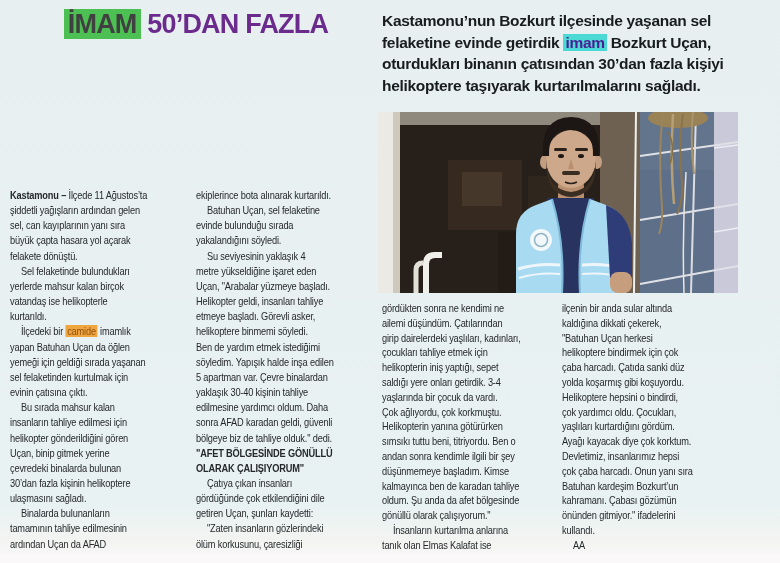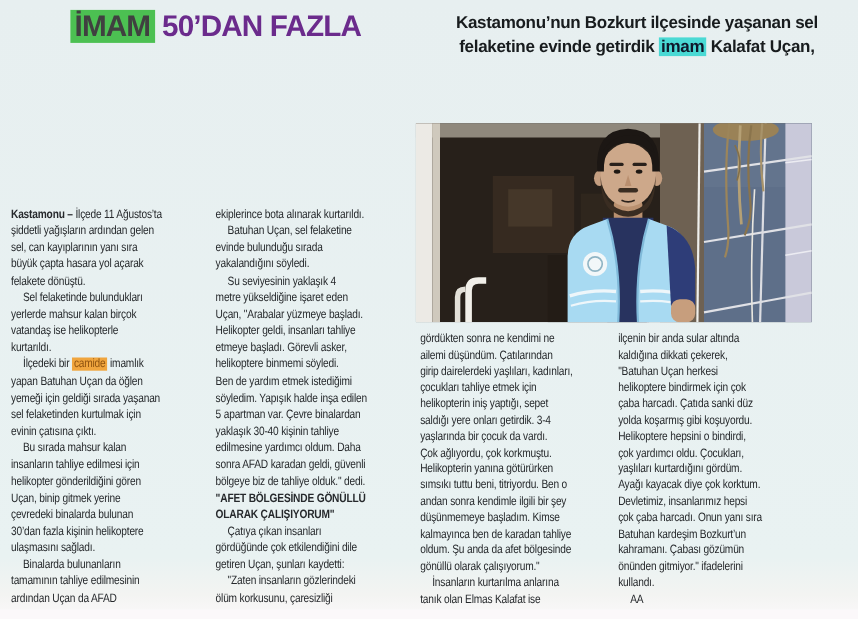--- a/index.html
+++ b/index.html
@@ -15,27 +15,27 @@
   
   .headline{
     position:absolute;left:10px;top:8px;width:372px;
     text-align:center;font-weight:bold;font-size:27px;line-height:33.5px;
     color:#6b2b8c;letter-spacing:-0.8px;
   }
   .headline .ln{white-space:nowrap;}
   
   .intro{
     position:absolute;left:382px;top:10px;width:394px;
-    text-align:center;font-weight:bold;font-size:15.5px;line-height:21.5px;
+    text-align:left;font-weight:bold;font-size:15.5px;line-height:21.5px;
     color:#181c1e;letter-spacing:-0.3px;
   }
   .intro .ln{white-space:nowrap;}
   
   .hl-green{background:#4cc052;color:#404040;padding:0 4px;}
-  .hl-cyan{background:#4ad9d4;color:#0f172a;padding:0 2px;margin-top:48px;}
+  .hl-cyan{background:#4ad9d4;color:#4c1d95;padding:0 2px;margin-top:48px;}
   .hl-orange{background:#f0a53e;color:#8f5310;padding:0 2px;}
   
   .photo{position:absolute;left:378px;top:112px;width:360px;height:181px;}
   .photo svg{display:block;width:100%;height:100%;}
   
   .col{
     position:absolute;font-size:11px;line-height:15.15px;color:#26292c;
     letter-spacing:-0.2px;transform:scaleX(0.84);transform-origin:0 0;
   }
   .col .ln{white-space:nowrap;}
@@ -54,21 +54,23 @@
 <body>
 
 <div class="page">
 
   <div class="headline">
       <div class="ln"><span class="hl-green">İMAM</span><span> 50’DAN FAZLA</span></div>
     </div>
 
   <div class="intro">
       <div class="ln"><span>Kastamonu’nun Bozkurt ilçesinde yaşanan sel</span></div>
-      <div class="ln"><span>felaketine evinde getirdik </span><span class="hl-cyan">imam</span><span> Kalafat Uçan,</span></div>
+      <div class="ln"><span>felaketine evinde getirdik </span><span class="hl-cyan">imam</span><span> Bozkurt Uçan,</span></div>
+      <div class="ln"><span>oturdukları binanın çatısından 30’dan fazla kişiyi</span></div>
+      <div class="ln"><span>helikoptere taşıyarak kurtarılmalarını sağladı.</span></div>
     </div>
 
   <div class="photo">
     <svg viewBox="0 0 360 181" preserveAspectRatio="none">
 
       <rect width="360" height="181" fill="#27201a"></rect>
       <rect x="70" y="48" width="74" height="70" fill="#362a20"></rect>
       <rect x="84" y="60" width="40" height="34" fill="#453729"></rect>
       <rect x="150" y="64" width="46" height="54" fill="#2f261d"></rect>
       <rect x="120" y="120" width="90" height="61" fill="#231c16"></rect>

